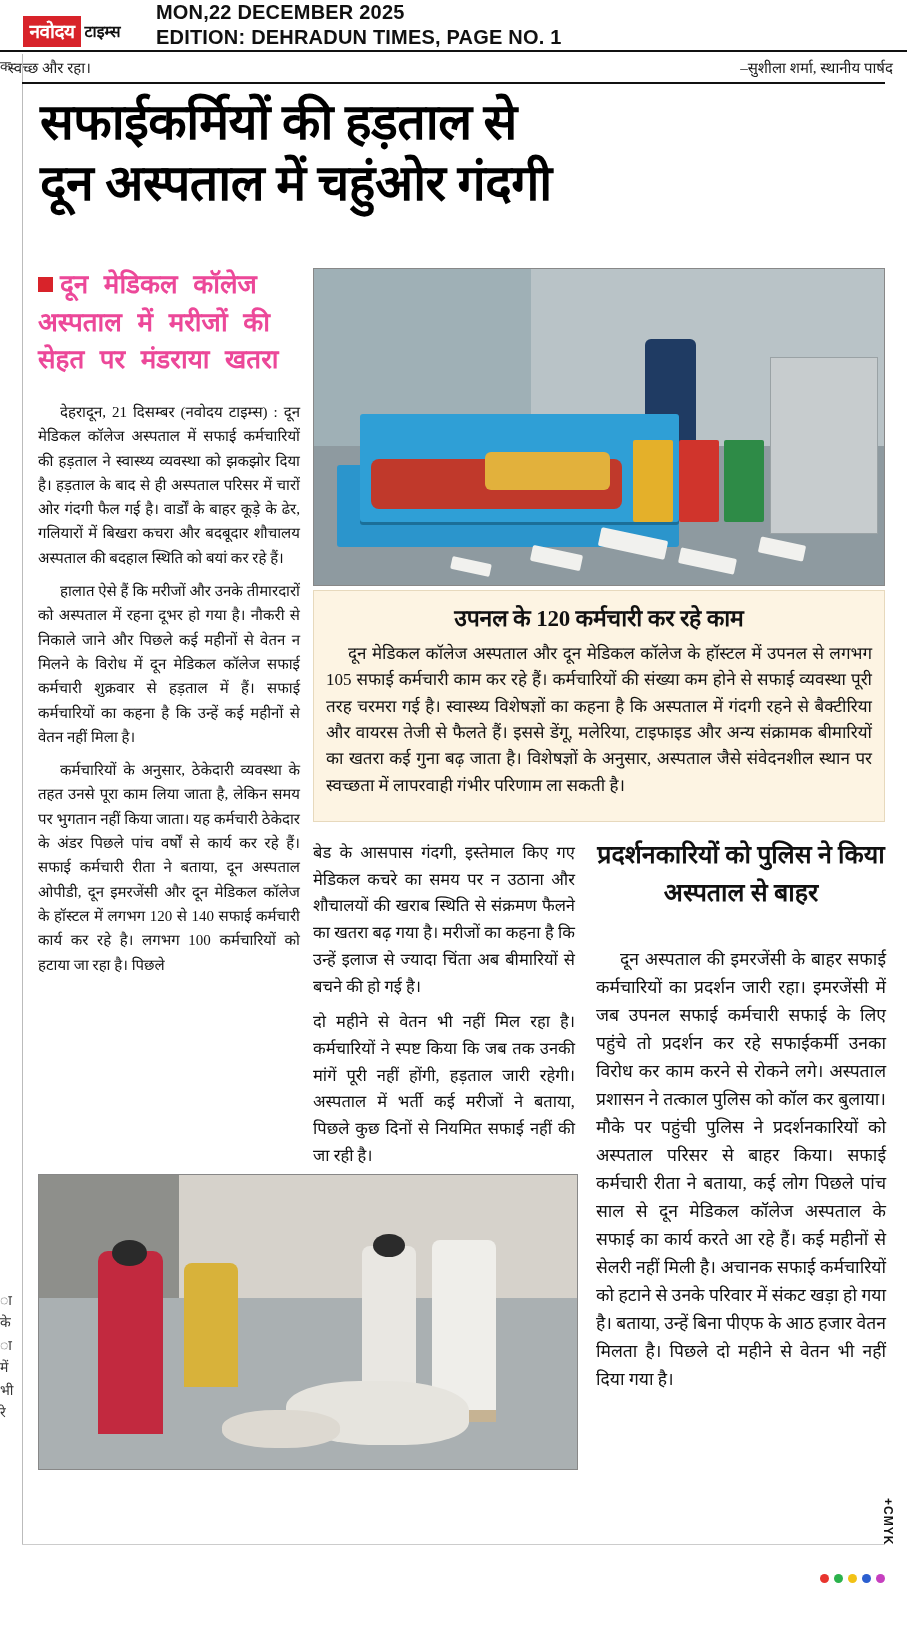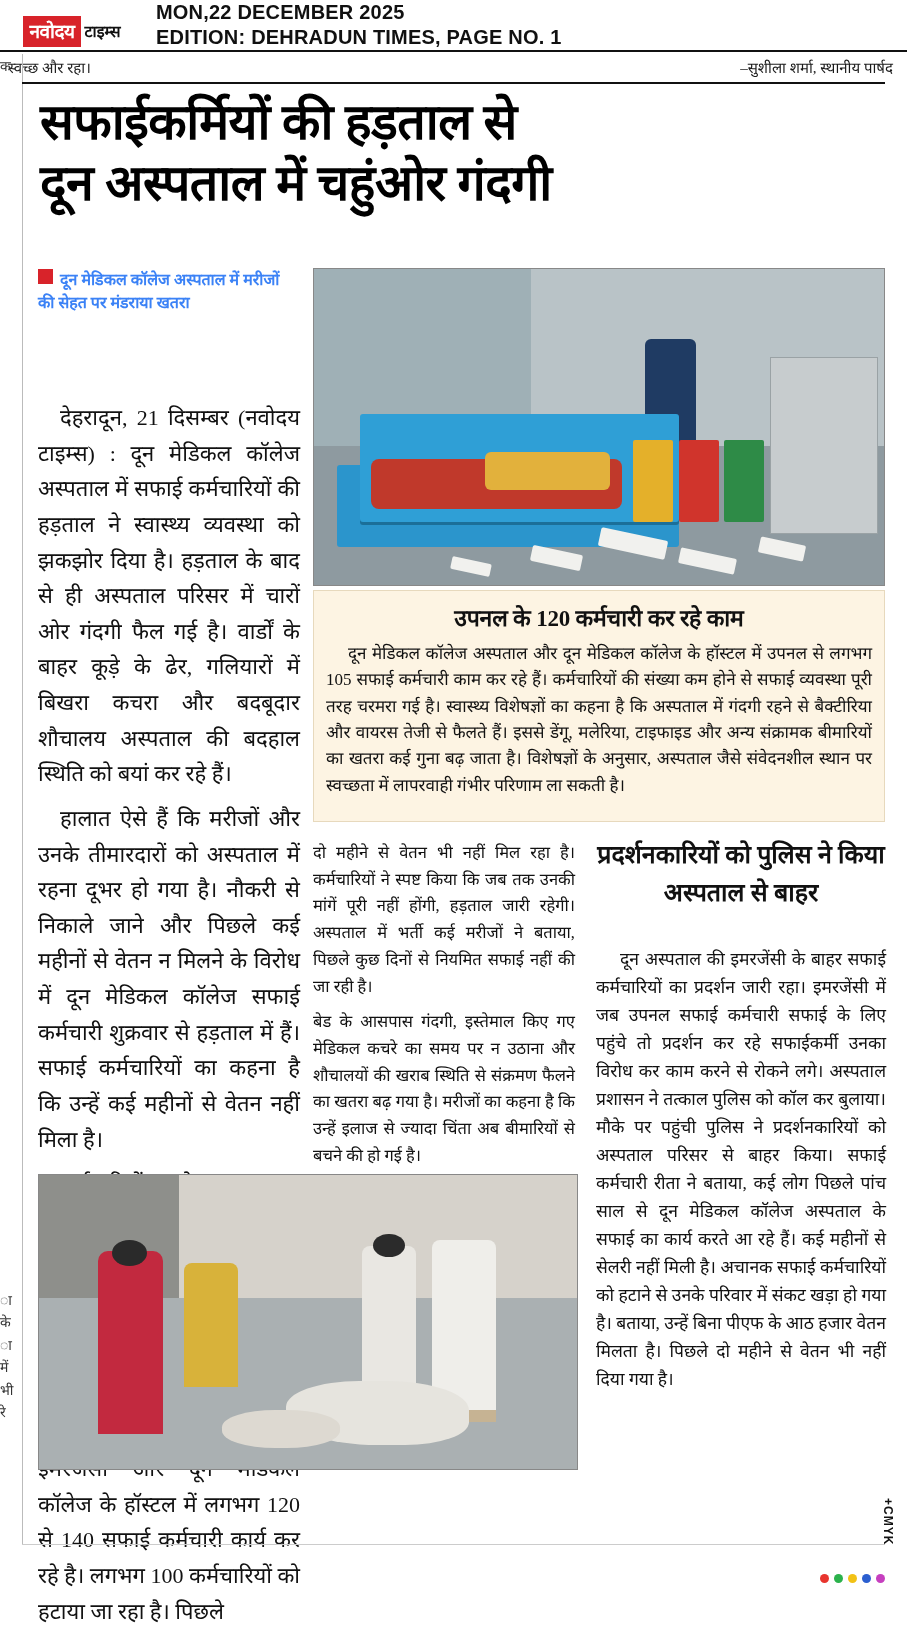--- a/index.html
+++ b/index.html
@@ -71,31 +71,31 @@
     font-size: 50px;
     line-height: 1.22;
     letter-spacing: -0.5px;
     color: #000;
   }
   .headline .l2 { display:block; }
 
   
   .kicker {
     position: absolute; left: 38px; top: 268px; width: 258px;
-    font-weight: bold; font-size: 16px; line-height: 1.45; color:#3b82f6;
+    font-weight: bold; font-size: 26px; line-height: 1.45; color:#ec4899;font-family:Liberation Mono, monospace;
   }
   .kicker .sq {
     display:inline-block; width: 15px; height: 15px; background:#d8232a;
     margin-right: 7px; vertical-align: 1px;
   }
 
   
   .col-left {
     position: absolute; left: 38px; top: 400px; width: 262px;
-    font-size: 22px; line-height: 1.62; text-align: justify;
+    font-size: 15px; line-height: 1.62; text-align: justify;
     color: #111;
   }
   .col-left p { margin: 0 0 9px 0; text-indent: 22px; }
 
   
   .photo-main {
     position: absolute; left: 313px; top: 268px; width: 572px; height: 318px;
     border: 1px solid #888;
     background: linear-gradient(#cfd6da, #aeb8bd);
     overflow: hidden;
@@ -270,22 +270,22 @@
   <div class="pm-litter" style="left:78%;bottom:9%;width:8%;height:5%;"></div>
   <div class="pm-litter" style="left:24%;bottom:4%;width:7%;height:4%;"></div>
 </div>
 
 <div class="tinted">
   <h2>उपनल के 120 कर्मचारी कर रहे काम</h2>
   <p>दून मेडिकल कॉलेज अस्पताल और दून मेडिकल कॉलेज के हॉस्टल में उपनल से लगभग 105 सफाई कर्मचारी काम कर रहे हैं। कर्मचारियों की संख्या कम होने से सफाई व्यवस्था पूरी तरह चरमरा गई है। स्वास्थ्य विशेषज्ञों का कहना है कि अस्पताल में गंदगी रहने से बैक्टीरिया और वायरस तेजी से फैलते हैं। इससे डेंगू, मलेरिया, टाइफाइड और अन्य संक्रामक बीमारियों का खतरा कई गुना बढ़ जाता है। विशेषज्ञों के अनुसार, अस्पताल जैसे संवेदनशील स्थान पर स्वच्छता में लापरवाही गंभीर परिणाम ला सकती है।</p>
 </div>
 
 <div class="col-mid">
+  <p>बेड के आसपास गंदगी, इस्तेमाल किए गए मेडिकल कचरे का समय पर न उठाना और शौचालयों की खराब स्थिति से संक्रमण फैलने का खतरा बढ़ गया है। मरीजों का कहना है कि उन्हें इलाज से ज्यादा चिंता अब बीमारियों से बचने की हो गई है।</p>
   <p>दो महीने से वेतन भी नहीं मिल रहा है। कर्मचारियों ने स्पष्ट किया कि जब तक उनकी मांगें पूरी नहीं होंगी, हड़ताल जारी रहेगी। अस्पताल में भर्ती कई मरीजों ने बताया, पिछले कुछ दिनों से नियमित सफाई नहीं की जा रही है।</p>
-  <p>बेड के आसपास गंदगी, इस्तेमाल किए गए मेडिकल कचरे का समय पर न उठाना और शौचालयों की खराब स्थिति से संक्रमण फैलने का खतरा बढ़ गया है। मरीजों का कहना है कि उन्हें इलाज से ज्यादा चिंता अब बीमारियों से बचने की हो गई है।</p>
 </div>
 
 <div class="rt-head">प्रदर्शनकारियों को पुलिस ने किया अस्पताल से बाहर</div>
 <div class="col-right">
   <p>दून अस्पताल की इमरजेंसी के बाहर सफाई कर्मचारियों का प्रदर्शन जारी रहा। इमरजेंसी में जब उपनल सफाई कर्मचारी सफाई के लिए पहुंचे तो प्रदर्शन कर रहे सफाईकर्मी उनका विरोध कर काम करने से रोकने लगे। अस्पताल प्रशासन ने तत्काल पुलिस को कॉल कर बुलाया। मौके पर पहुंची पुलिस ने प्रदर्शनकारियों को अस्पताल परिसर से बाहर किया। सफाई कर्मचारी रीता ने बताया, कई लोग पिछले पांच साल से दून मेडिकल कॉलेज अस्पताल के सफाई का कार्य करते आ रहे हैं। कई महीनों से सेलरी नहीं मिली है। अचानक सफाई कर्मचारियों को हटाने से उनके परिवार में संकट खड़ा हो गया है। बताया, उन्हें बिना पीएफ के आठ हजार वेतन मिलता है। पिछले दो महीने से वेतन भी नहीं दिया गया है।</p>
 </div>
 
 <div class="photo-bottom">
   <div class="pb-wall"></div>
   <div class="pb-wall-d"></div>

